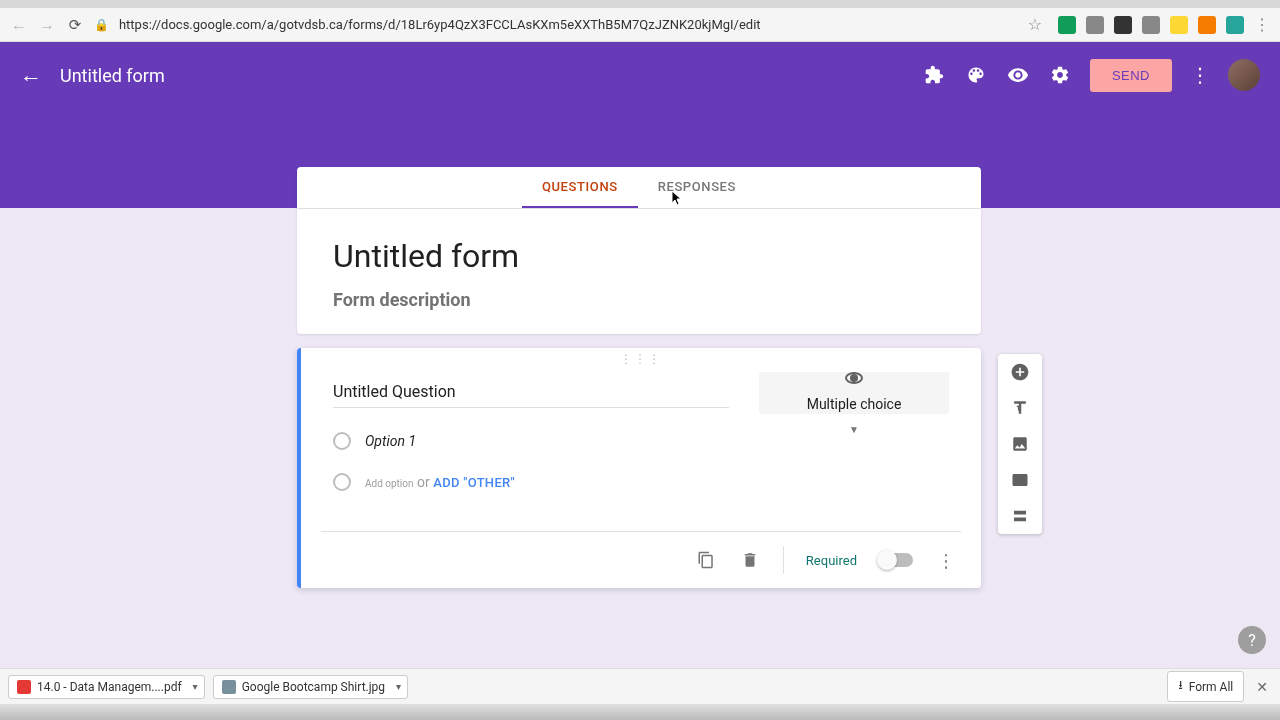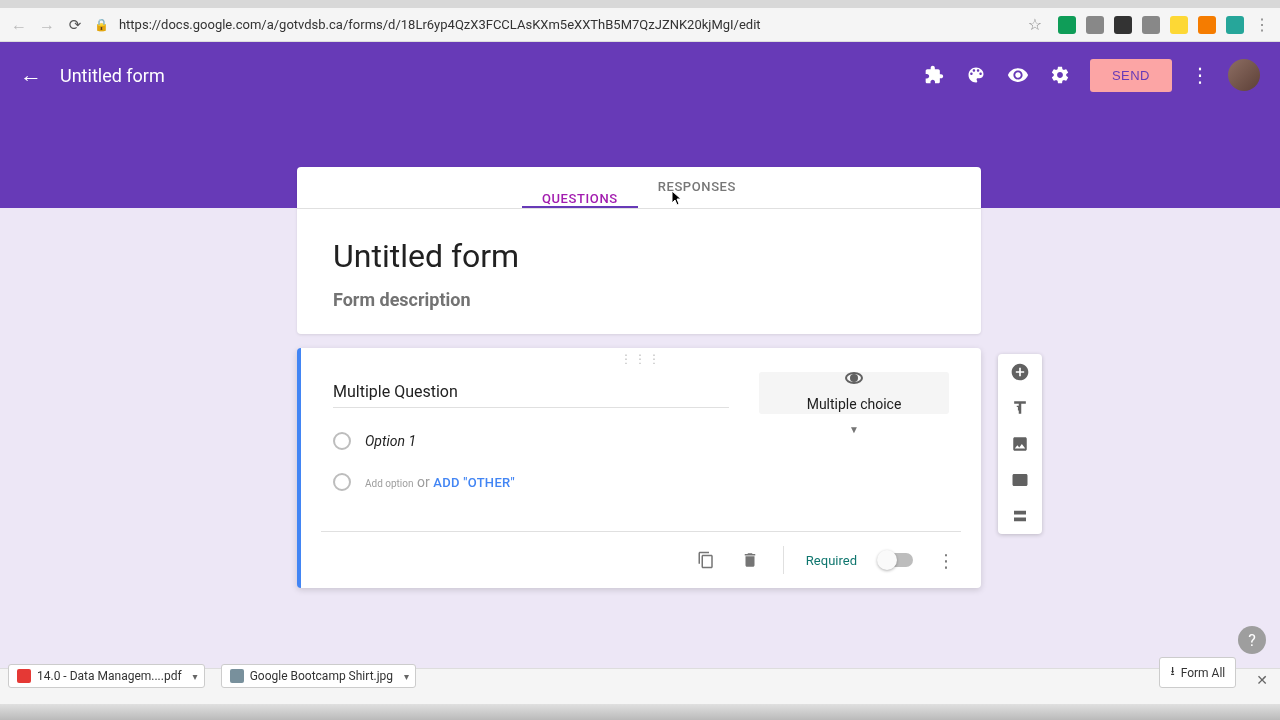--- a/index.html
+++ b/index.html
@@ -102,21 +102,21 @@
   }
   .tab {
     padding: 12px 20px 10px;
     font-size: 13px;
     font-weight: 500;
     letter-spacing: 0.6px;
     color: #777;
     cursor: pointer;
     border-bottom: 2px solid transparent;
   }
-  .tab.active { color: #a21caf; border-bottom-color: #673ab7; margin-top: 12px; }
+  .tab.active { color: #c2410c; border-bottom-color: #673ab7; }
 
   .title-section {
     padding: 28px 36px 24px;
   }
   .form-title {
     font-size: 32px;
     font-weight: 400;
     color: #212121;
     margin-bottom: 14px;
   }
@@ -260,23 +260,23 @@
 
   
   .downloads-bar {
     position: absolute;
     bottom: 16px;
     left: 0; right: 0;
     height: 36px;
     background: #f5f5f5;
     border-top: 1px solid #ddd;
     display: flex;
-    align-items: flex-end;
+    align-items: center;
     padding: 16px 8px;
-    gap: 16px;
+    gap: 8px;
     z-index: 4;
   }
   .dl-chip {
     background: #fff;
     border: 1px solid #ccc;
     border-radius: 3px;
     padding: 4px 22px 4px 8px;
     font-size: 12px;
     color: #333;
     display: flex;
@@ -390,21 +390,21 @@
   </div>
   <div class="title-section">
     <div class="form-title">Untitled form</div>
     <div class="form-desc">Form description</div>
   </div>
 </div>
 
 <div class="question-card">
   <div class="drag-handle">⋮⋮⋮</div>
   <div class="question-body">
-    <div class="question-title">Multiple Question</div>
+    <div class="question-title">Untitled Question</div>
     <div class="type-select">
       <span class="type-radio-icon"></span>
       <span class="type-label">Multiple choice</span>
       <span class="type-chevron">▼</span>
     </div>
   </div>
   <div class="options-area">
     <div class="option-row">
       <span class="radio-empty"></span>
       <span class="option-text">Option 1</span>

